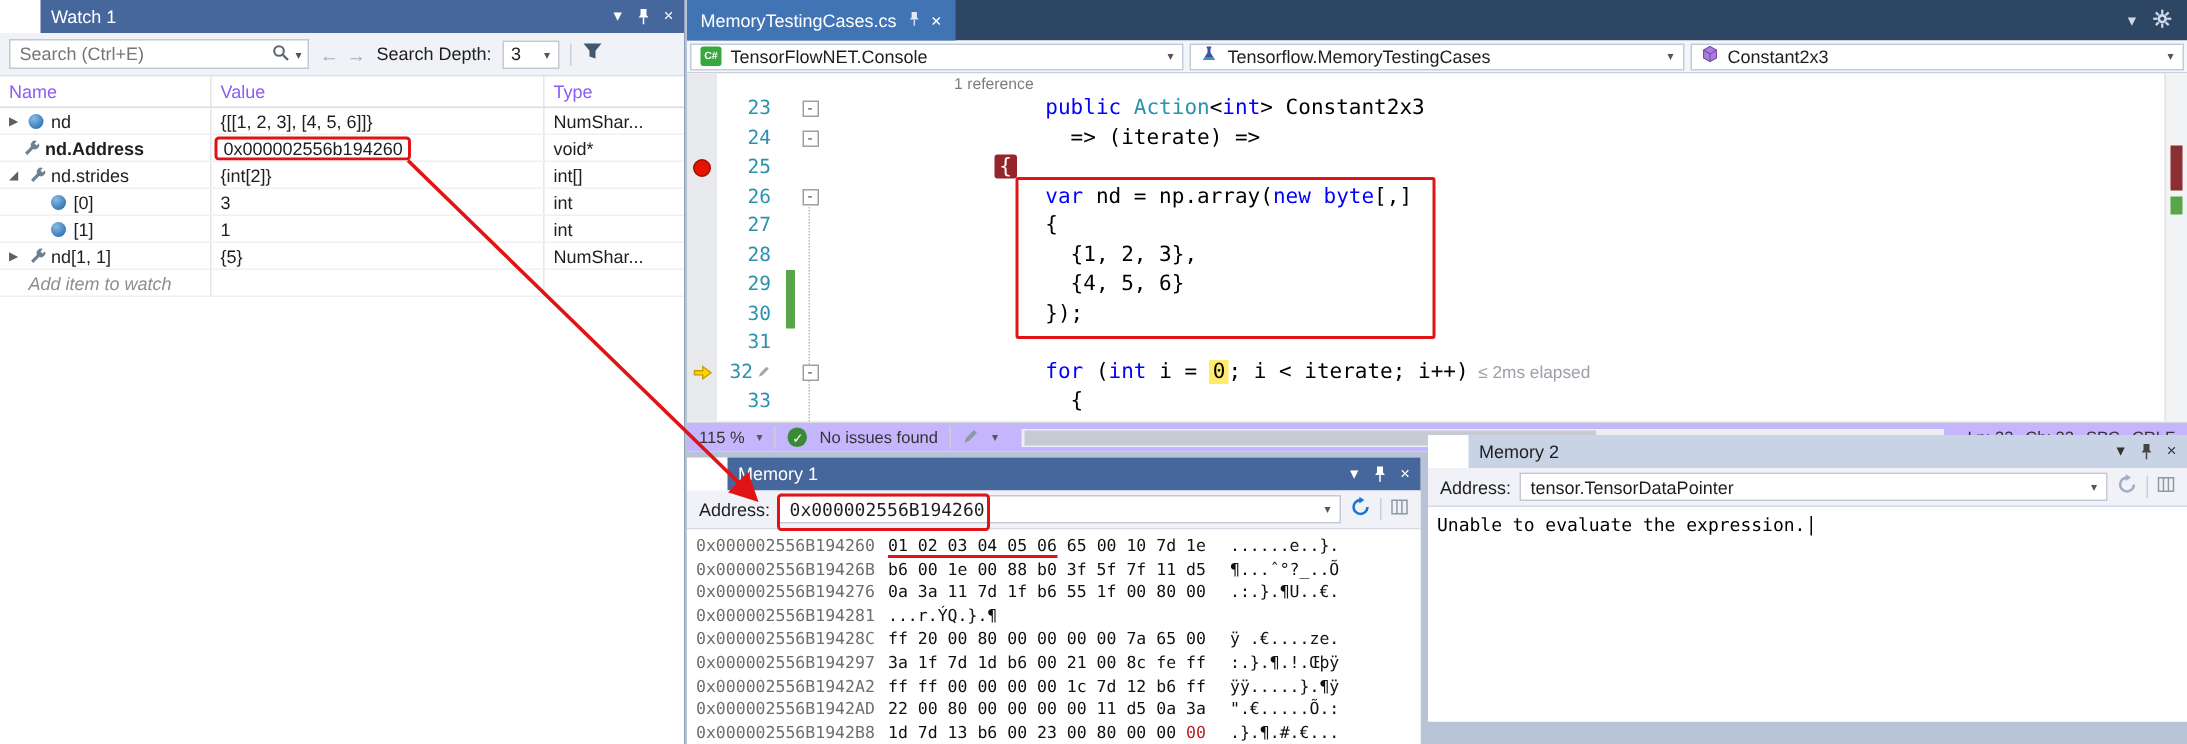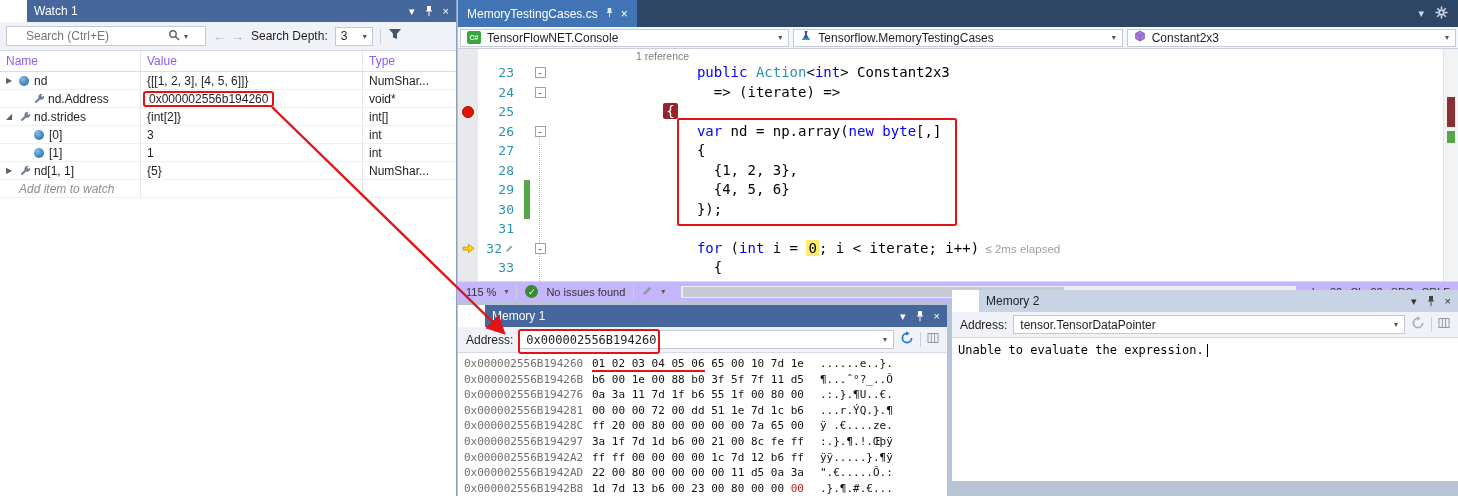--- a/index.html
+++ b/index.html
@@ -10,21 +10,21 @@
   .ptitle{height:22px;display:flex;align-items:center;padding:0 7px;font-size:12px;box-sizing:border-box;margin-left:27px;}
   .ptitle.blue{background:#46679c;color:#fff;}
   .ptitle.light{background:#c9d3e6;color:#1e1e1e;}
   .ticons{margin-left:auto;display:flex;gap:9px;align-items:center;}
   .tico{font-size:11px;line-height:1;cursor:default;display:inline-flex;align-items:center;}
   .ptitle.blue .tico{color:#fff;}
   .ptitle.light .tico{color:#333;}
   
   .watch{left:0;top:0;width:457px;height:496px;border-right:1px solid #8fa0bb;}
   .wtoolbar{height:28px;background:#f0f2f8;border-bottom:1px solid #d8dce6;display:flex;align-items:center;padding:0 6px;gap:7px;font-size:12px;color:#1e1e1e;}
-  .searchbox{width:200px;height:20px;background:#fff;border:1px solid #c2c8d4;display:flex;align-items:center;padding:0 17px;box-sizing:border-box;gap:4px;}
+  .searchbox{width:200px;height:20px;background:#fff;border:1px solid #c2c8d4;display:flex;align-items:center;padding:0 4px;box-sizing:border-box;gap:4px;}
   .searchbox input{border:0;outline:0;flex:1;font-size:12px;color:#444;background:transparent;font-family:"Liberation Sans",sans-serif;min-width:0;}
   .searchbox input::placeholder{color:#767676;}
   .dd{font-size:8px;color:#555;}
   .navarrows{color:#a8b0ba;font-size:13px;display:flex;gap:5px;}
   .depthcombo{width:38px;height:19px;background:#fff;border:1px solid #c2c8d4;display:flex;align-items:center;justify-content:space-between;padding:0 5px;box-sizing:border-box;}
   .vsep{width:1px;height:15px;background:#ccd0d8;}
   .whead{display:flex;height:20px;border-bottom:1px solid #dcdcdc;font-size:12px;color:#8b5cf6;align-items:center;background:#fff;}
   .wc{padding:0 6px;box-sizing:border-box;height:100%;display:flex;align-items:center;overflow:hidden;white-space:nowrap;}
   .wc.name{width:140px;}
   .wc.val{width:222px;border-left:1px solid #e6e6e6;}
@@ -146,21 +146,21 @@
             <span class="exp">▶</span>
             <span class="wicon">
               <span class="ball"></span>
             </span>
             <span class="">nd</span>
           </div>
           <div class="wc val">{[[1, 2, 3], [4, 5, 6]]}</div>
           <div class="wc typ">NumShar...</div>
         </div>
         <div class="wrow">
-          <div class="wc name" style="padding-left: 20px;">
+          <div class="wc name" style="padding-left: 2px; font-weight: bold;">
             <span class="exp"></span>
             <span class="wicon">
               <svg width="12" height="12" viewBox="0 0 12 12">
                 <path d="M11 2.5a3 3 0 0 1-3.9 3.9L3.2 10.3 1.7 8.8l3.9-3.9A3 3 0 0 1 9.5 1L8 2.6l1.4 1.4z" fill="#6e7f93"></path>
               </svg>
             </span>
             <span class="">nd.Address</span>
           </div>
           <div class="wc val">
             <span class="redbox">0x000002556b194260</span>
@@ -440,21 +440,21 @@
               <rect x="1" y="1.5" width="10" height="9"></rect>
               <line x1="4.3" y1="1.5" x2="4.3" y2="10.5"></line>
               <line x1="7.6" y1="1.5" x2="7.6" y2="10.5"></line>
             </g>
           </svg></span>
     </div>
     <div class="memrows">
         <div class="mrow"><span class="maddr">0x000002556B194260</span><span class="mhex"><span class="ul">01 02 03 04 05 06</span> 65 00 10 7d 1e</span><span class="masc">......e..}.</span></div>
         <div class="mrow"><span class="maddr">0x000002556B19426B</span><span class="mhex">b6 00 1e 00 88 b0 3f 5f 7f 11 d5</span><span class="masc">¶...ˆ°?_..Õ</span></div>
         <div class="mrow"><span class="maddr">0x000002556B194276</span><span class="mhex">0a 3a 11 7d 1f b6 55 1f 00 80 00</span><span class="masc">.:.}.¶U..€.</span></div>
-        <div class="mrow"><span class="maddr">0x000002556B194281</span><span class="mhex">00 00 00 72 00 dd 51 1e 7d 1c b6</span><span class="masc">...r.ÝQ.}.¶</span></div>
+        <div class="mrow"><span class="maddr">0x000002556B194281</span><span class="masc">...r.ÝQ.}.¶</span></div>
         <div class="mrow"><span class="maddr">0x000002556B19428C</span><span class="mhex">ff 20 00 80 00 00 00 00 7a 65 00</span><span class="masc">ÿ .€....ze.</span></div>
         <div class="mrow"><span class="maddr">0x000002556B194297</span><span class="mhex">3a 1f 7d 1d b6 00 21 00 8c fe ff</span><span class="masc">:.}.¶.!.Œþÿ</span></div>
         <div class="mrow"><span class="maddr">0x000002556B1942A2</span><span class="mhex">ff ff 00 00 00 00 1c 7d 12 b6 ff</span><span class="masc">ÿÿ.....}.¶ÿ</span></div>
         <div class="mrow"><span class="maddr">0x000002556B1942AD</span><span class="mhex">22 00 80 00 00 00 00 11 d5 0a 3a</span><span class="masc">".€.....Õ.:</span></div>
         <div class="mrow"><span class="maddr">0x000002556B1942B8</span><span class="mhex">1d 7d 13 b6 00 23 00 80 00 00 <span class="redtx">00</span></span><span class="masc">.}.¶.#.€...</span></div>
       </div>
   </section>
 
   <section class="panel mem2">
     <header class="ptitle light">

